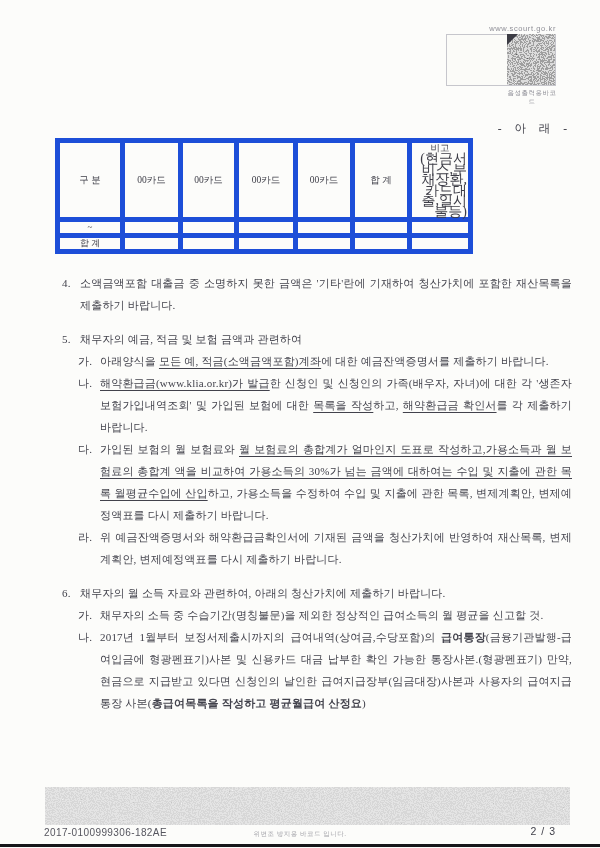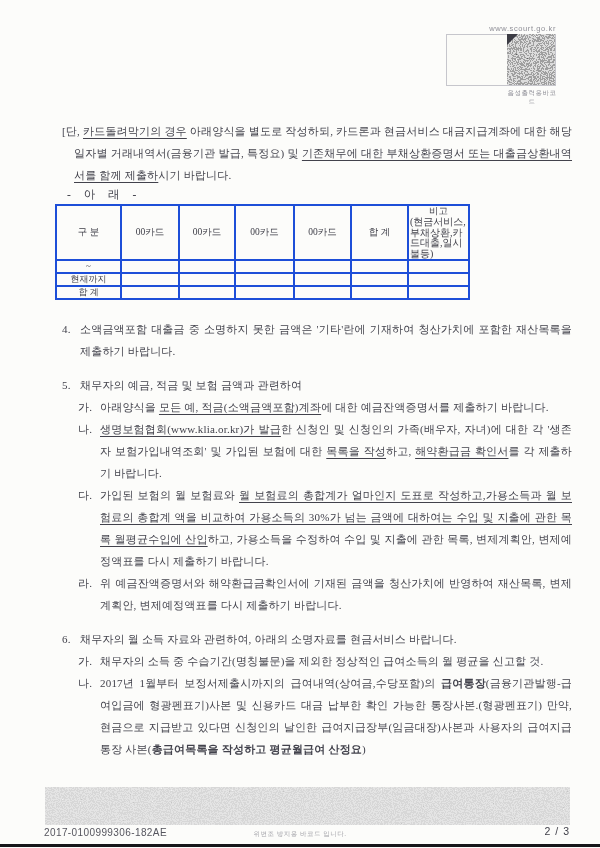--- a/index.html
+++ b/index.html
@@ -14,40 +14,40 @@
   .voice-box{position:absolute;top:34px;left:446px;width:108px;height:50px;border:1px solid #c6c6cc;background:#fbfbf8;}
   .voice-barcode{position:absolute;top:34px;left:507px;width:48px;height:51px;overflow:hidden;}
   .voice-barcode svg{display:block;}
   .corner-mark{position:absolute;top:0;left:0;width:0;height:0;border-top:11px solid #3c3c44;border-right:11px solid transparent;}
   .voice-caption{position:absolute;top:89px;left:507px;width:50px;font-size:6.5px;color:#8e8e96;letter-spacing:.5px;text-align:center;font-family:"Liberation Sans",sans-serif;}
   
   .content{position:absolute;left:62px;top:120px;width:510px;font-size:11px;line-height:22px;text-align:justify;letter-spacing:.2px;}
   .note{padding-left:12px;text-indent:-12px;}
   .u{text-decoration:underline;text-underline-offset:2.5px;text-decoration-thickness:.8px;}
   .b{font-weight:bold;}
-  .below{line-height:16px;text-align:left;letter-spacing:5px;text-indent:5px;font-size:11.5px;}
+  .below{line-height:16px;text-align:right;letter-spacing:5px;text-indent:5px;font-size:11.5px;}
   
   table.card{border-collapse:collapse;table-layout:fixed;width:413px;margin:2px 0 0 -7px;font-size:9.5px;line-height:11px;color:#3c3c46;letter-spacing:0;}
-  table.card th,table.card td{border:2px solid #1d4ed8;padding:0;text-align:center;vertical-align:middle;font-weight:normal;}
+  table.card th,table.card td{border:5px solid #1d4ed8;padding:0;text-align:center;vertical-align:middle;font-weight:normal;}
   table.card thead th{height:48px;}
   table.card tbody td{height:11px;font-size:9px;}
-  .th-sub{font-size:10px;line-height:10.5px;text-align:left;padding:0 1px;word-break:break-all;}
+  .th-sub{font-size:14px;line-height:10.5px;text-align:right;padding:0 1px;word-break:break-all;}
   
   .items{margin-top:18px;}
   .block + .block{margin-top:12px;}
   .item{display:flex;}
   .item .no{flex:none;width:18px;}
   .item .ibody{flex:1;text-align:justify;}
   .sub{display:flex;margin-left:16px;}
   .sub .no{flex:none;width:22px;}
   
   .bottom-band{position:absolute;top:787px;left:45px;width:525px;height:38px;overflow:hidden;}
   .doc-number{position:absolute;top:827px;left:44px;font-size:10px;color:#55555e;letter-spacing:.4px;font-family:"Liberation Sans",sans-serif;}
   .footer-caption{position:absolute;top:830px;left:0;width:600px;text-align:center;font-size:6.5px;color:#a2a2a8;letter-spacing:.5px;font-family:"Liberation Sans",sans-serif;}
-  .page-num{position:absolute;top:825px;right:30px;font-size:10.5px;color:#3e3e48;letter-spacing:1px;font-family:"Liberation Sans",sans-serif;}
+  .page-num{position:absolute;top:825px;right:44px;font-size:10.5px;color:#3e3e48;letter-spacing:1px;font-family:"Liberation Sans",sans-serif;}
   .bottom-rule{position:absolute;top:844px;left:0;width:600px;height:3px;background:#16161a;}
 </style>
 </head>
 <body>
 
 <svg width="0" height="0" style="position:absolute" aria-hidden="true">
   <defs>
     <filter id="noiseQR" x="0" y="0" width="100%" height="100%">
       <feTurbulence type="fractalNoise" baseFrequency="0.75" numOctaves="3" seed="7" stitchTiles="stitch"></feTurbulence>
       <feColorMatrix type="saturate" values="0"></feColorMatrix>
@@ -75,21 +75,20 @@
 <div class="voice-box"></div>
 <div class="voice-barcode">
   <svg width="48" height="51">
       <rect width="48" height="51" filter="url(#noiseQR)"></rect>
     </svg>
   <div class="corner-mark"></div>
 </div>
 <div class="voice-caption">음성출력용바코드</div>
 
 <div class="content">
-  <div class="note"><span>[단, </span><span class="u">카드돌려막기의 경우</span><span> 아래양식을 별도로 작성하되, 카드론과 현금서비스 대금지급계좌에 대한 해당일자별 거래내역서(금융기관 발급, 특정요) 및 </span><span class="u">기존채무에 대한 부채상환증명서 또는 대출금상환내역서를 함께 제출하</span><span>시기 바랍니다.</span></div>
   <div class="below">- 아 래 -</div>
 
   <table class="card">
     <colgroup>
       <col style="width:65px">
         <col style="width:58px">
         <col style="width:56px">
       <col style="width:59px">
         <col style="width:57px">
         <col style="width:57px">
@@ -125,29 +124,20 @@
         <tr>
           <td>~</td>
           <td></td>
           <td></td>
           <td></td>
           <td></td>
           <td></td>
           <td></td>
         </tr>
         <tr>
-          <td>현재까지</td>
-          <td></td>
-          <td></td>
-          <td></td>
-          <td></td>
-          <td></td>
-          <td></td>
-        </tr>
-        <tr>
           <td>합 계</td>
           <td></td>
           <td></td>
           <td></td>
           <td></td>
           <td></td>
           <td></td>
         </tr>
       </tbody>
   </table>
@@ -163,35 +153,35 @@
         <div class="item">
           <span class="no">5.</span>
           <div class="ibody"><span>채무자의 예금, 적금 및 보험 금액과 관련하여</span></div>
         </div>
         <div class="item sub">
           <span class="no">가.</span>
           <div class="ibody"><span>아래양식을 </span><span class="u">모든 예, 적금(소액금액포함)계좌</span><span>에 대한 예금잔액증명서를 제출하기 바랍니다.</span></div>
         </div>
         <div class="item sub">
           <span class="no">나.</span>
-          <div class="ibody"><span class="u">생명보험협회(www.klia.or.kr)가 발급</span><span>한 신청인 및 신청인의 가족(배우자, 자녀)에 대한 각 '생존자 보험가입내역조회' 및 가입된 보험에 대한 </span><span class="u">목록을 작성</span><span>하고, </span><span class="u">해약환급금 확인서</span><span>를 각 제출하기 바랍니다.</span></div>
+          <div class="ibody"><span class="u">해약환급금(www.klia.or.kr)가 발급</span><span>한 신청인 및 신청인의 가족(배우자, 자녀)에 대한 각 '생존자 보험가입내역조회' 및 가입된 보험에 대한 </span><span class="u">목록을 작성</span><span>하고, </span><span class="u">해약환급금 확인서</span><span>를 각 제출하기 바랍니다.</span></div>
         </div>
         <div class="item sub">
           <span class="no">다.</span>
           <div class="ibody"><span>가입된 보험의 월 보험료와 </span><span class="u">월 보험료의 총합계가 얼마인지 도표로 작성하고,가용소득과 월 보험료의 총합계 액을 비교하여 가용소득의 30%가 넘는 금액에 대하여는 수입 및 지출에 관한 목록 월평균수입에 산입</span><span>하고, 가용소득을 수정하여 수입 및 지출에 관한 목록, 변제계획안, 변제예정액표를 다시 제출하기 바랍니다.</span></div>
         </div>
         <div class="item sub">
           <span class="no">라.</span>
           <div class="ibody"><span>위 예금잔액증명서와 해약환급금확인서에 기재된 금액을 청산가치에 반영하여 재산목록, 변제계획안, 변제예정액표를 다시 제출하기 바랍니다.</span></div>
         </div>
       </div>
       <div class="block">
         <div class="item">
           <span class="no">6.</span>
-          <div class="ibody"><span>채무자의 월 소득 자료와 관련하여, 아래의 소명자료를 현금서비스 바랍니다.</span></div>
+          <div class="ibody"><span>채무자의 월 소득 자료와 관련하여, 아래의 청산가치에 제출하기 바랍니다.</span></div>
         </div>
         <div class="item sub">
           <span class="no">가.</span>
           <div class="ibody"><span>채무자의 소득 중 수습기간(명칭불문)을 제외한 정상적인 급여소득의 월 평균을 신고할 것.</span></div>
         </div>
         <div class="item sub">
           <span class="no">나.</span>
           <div class="ibody"><span>2017년 1월부터 보정서제출시까지의 급여내역(상여금,수당포함)의 </span><span class="b">급여통장</span><span>(금융기관발행-급여입금에 형광펜표기)사본 및 신용카드 대금 납부한 확인 가능한 통장사본.(형광펜표기) 만약, 현금으로 지급받고 있다면 신청인의 날인한 급여지급장부(임금대장)사본과 사용자의 급여지급 통장 사본(</span><span class="b">총급여목록을 작성하고 평균월급여 산정요</span><span>)</span></div>
         </div>
       </div>

